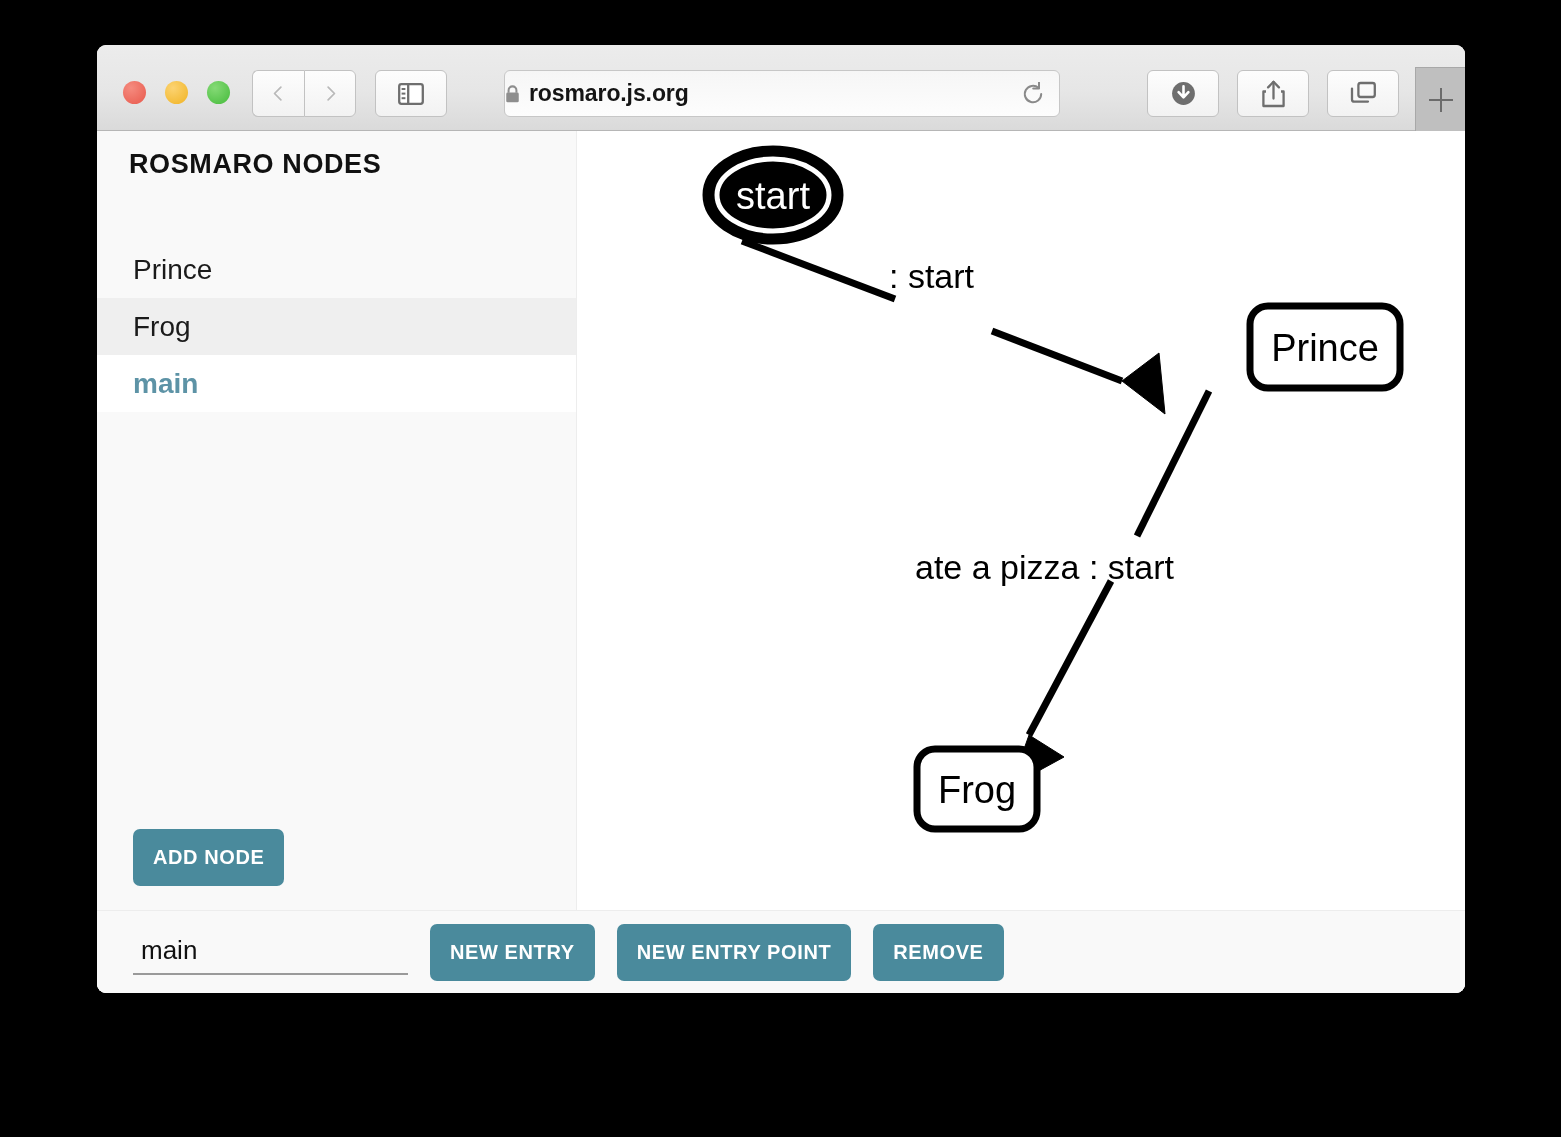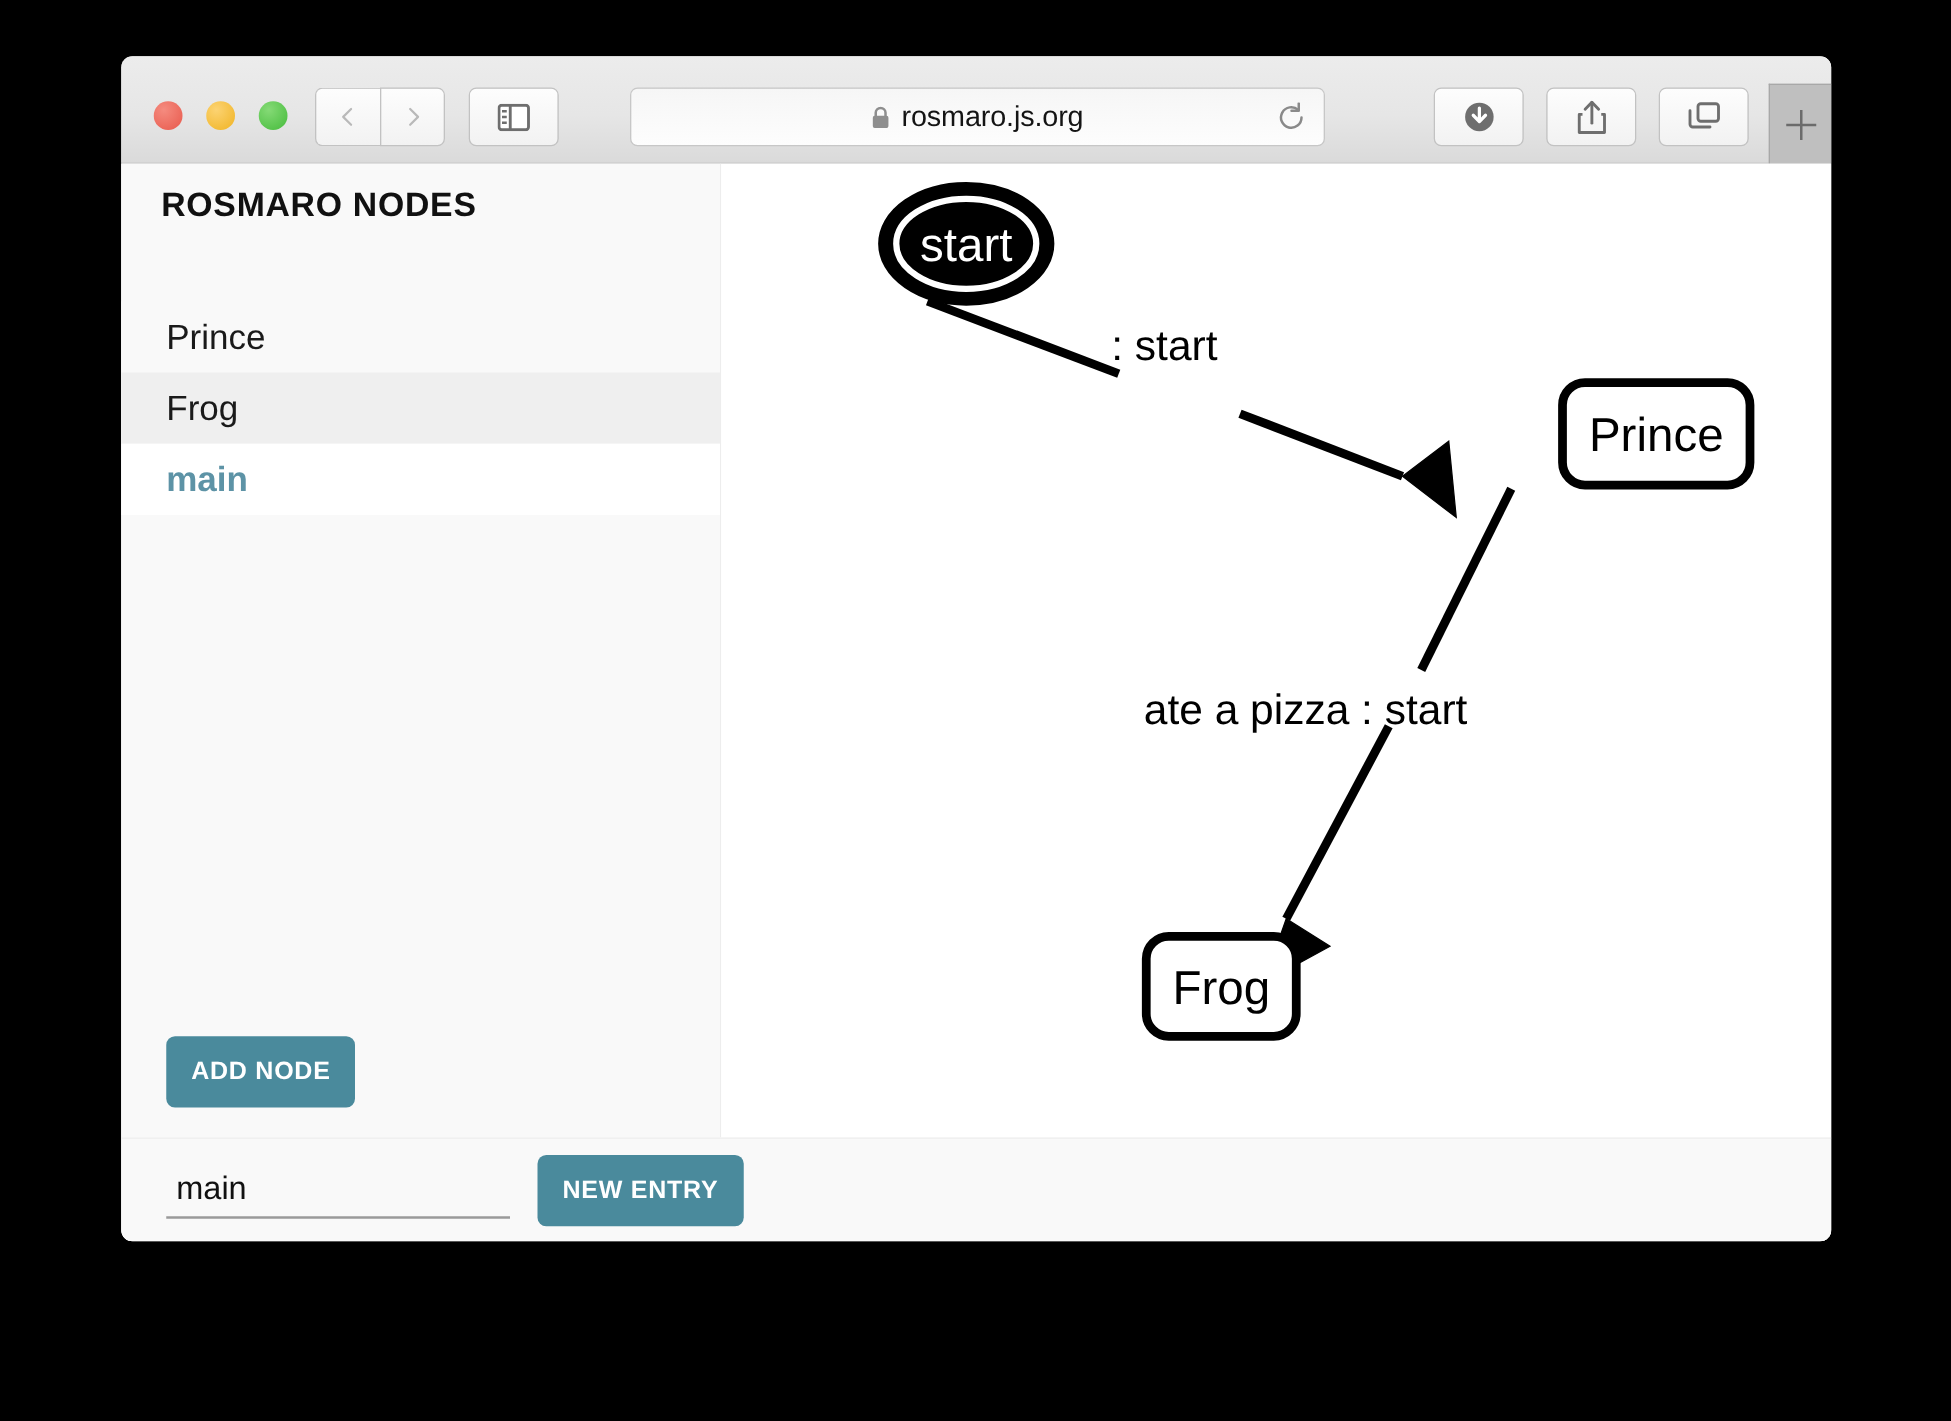--- a/index.html
+++ b/index.html
@@ -81,21 +81,21 @@
     left: 407px;
     top: 25px;
     width: 556px;
     height: 47px;
     background: linear-gradient(to bottom, #f6f6f6 0%, #fdfdfd 100%);
     border: 1px solid #c7c7c7;
     border-radius: 6px;
     box-sizing: border-box;
     display: flex;
     align-items: center;
-    justify-content: center;
+    font-weight: bold;
   }
   #addr-inner { display: flex; align-items: center; gap: 9px; }
   #lock-icon { width: 15px; height: 18px; display:block; }
   #addr-text { font-size: 23px; color: #141414; font-family: "Liberation Sans", sans-serif; letter-spacing: -0.1px;}
   #reload-btn {
     position: absolute;
     right: 14px;
     top: 50%;
     transform: translateY(-50%);
     width: 24px; height: 24px;
@@ -385,17 +385,19 @@
             <rect class="gv-box" x="340" y="618" width="120" height="80" rx="18" ry="18"></rect>
             <text class="gv-node-label" x="400" y="672" text-anchor="middle">Frog</text>
           </g>
 
         </svg>
       </div>
 
       <div id="bottom-bar">
         <input id="name-input" type="text" value="main" style="">
         <button class="btn-teal">NEW ENTRY</button>
+        <button class="btn-teal">NEW ENTRY POINT</button>
+        <button class="btn-teal">REMOVE</button>
       </div>
 
     </div>
   </div>
 </div>
 
 </body></html>

